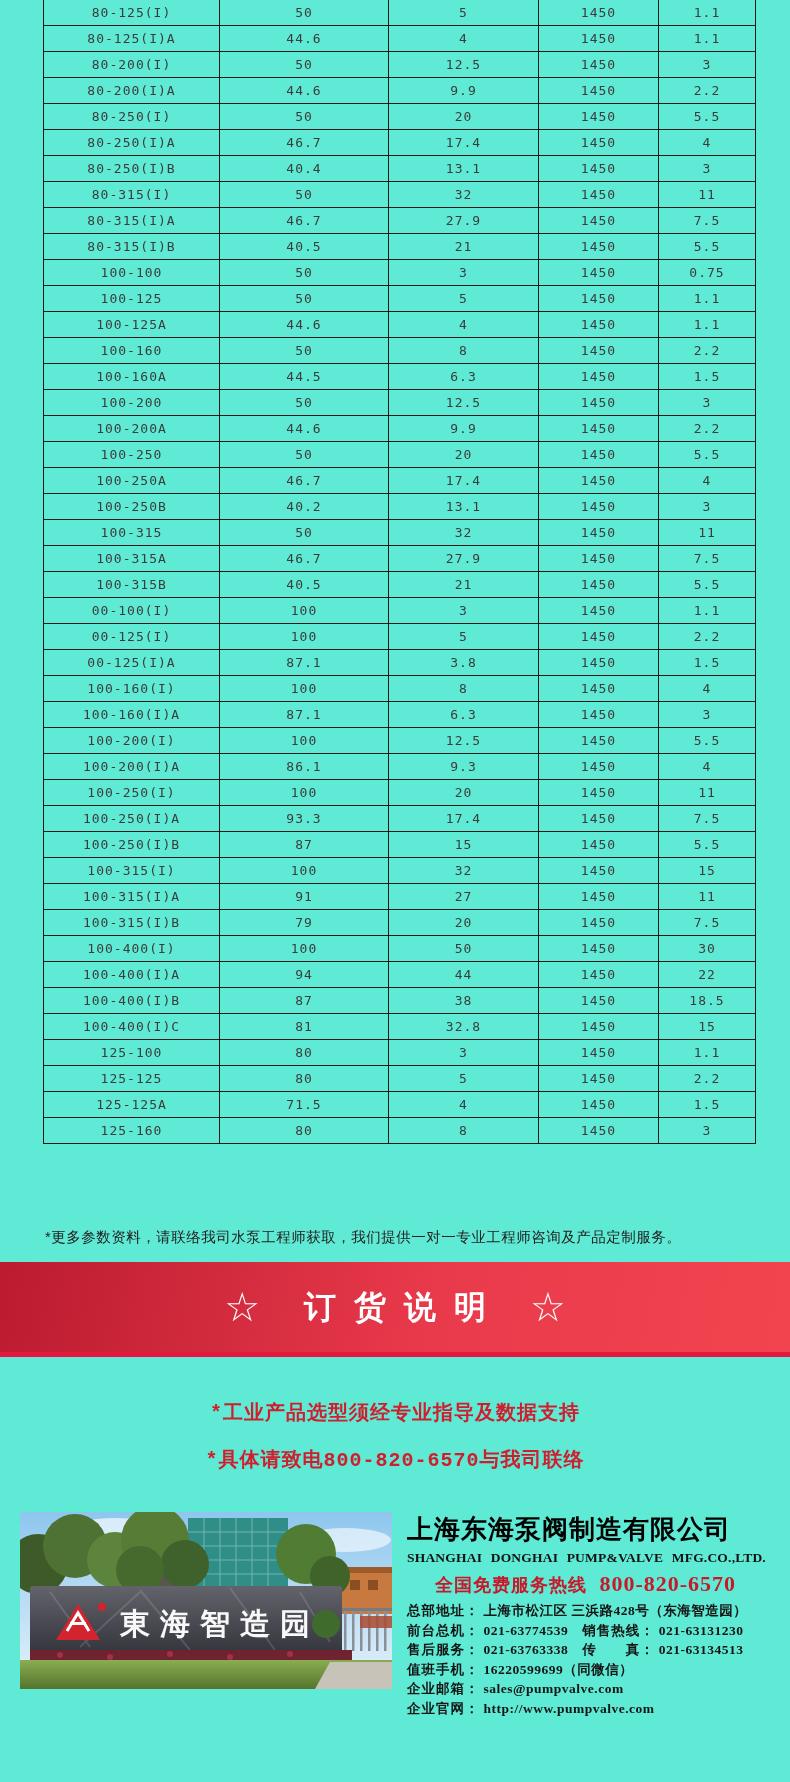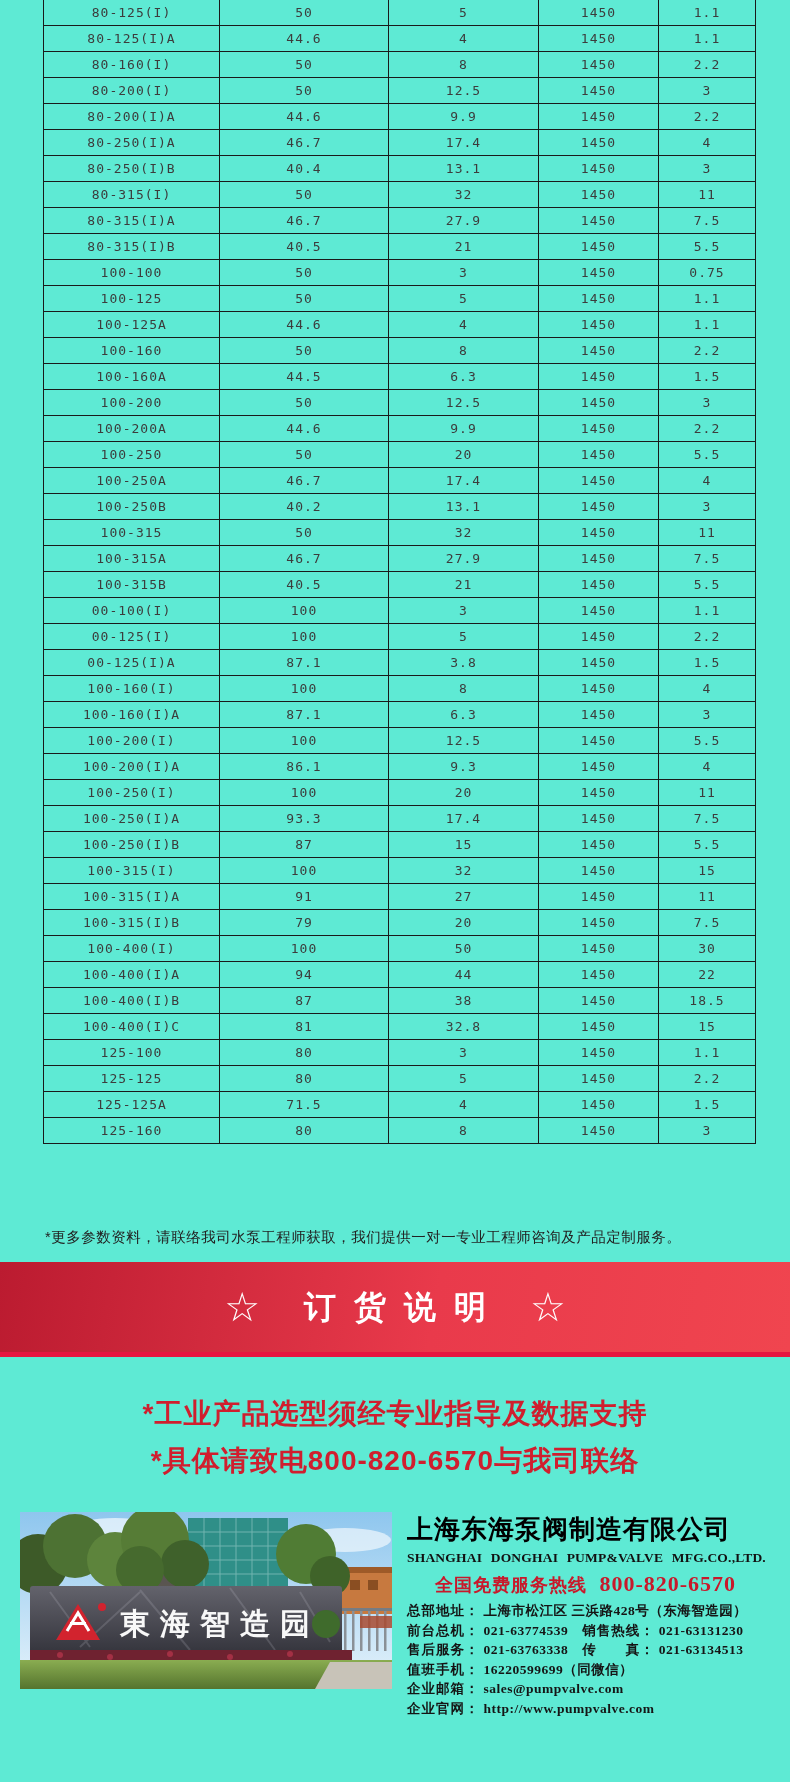--- a/index.html
+++ b/index.html
@@ -20,21 +20,21 @@
   
   .banner{position:absolute;top:1262px;left:0;width:790px;height:90px;
         background:linear-gradient(100deg,#bb1b30 0%,#e93a4b 55%,#f0454f 100%);
         border-bottom:5px solid #e61640;
         display:flex;align-items:center;justify-content:center;gap:26px;color:#ffffff;}
   .banner-title{font-size:32px;font-weight:bold;letter-spacing:18px;text-indent:18px;line-height:1;}
   .banner .star{font-size:40px;line-height:1;font-weight:normal;}
 
   
   .warnings{position:absolute;top:1390px;left:0;width:790px;text-align:center;}
-  .warning-line{font-family:Liberation Sans, sans-serif;font-weight:bold;font-size:28px;line-height:47px;
+  .warning-line{font-family:Liberation Mono, monospace;font-weight:bold;font-size:20px;line-height:47px;
         color:#d01e2e;letter-spacing:1px;}
 
   
   .company-section{position:absolute;top:1512px;left:20px;width:752px;display:flex;gap:15px;}
   .factory-photo{width:372px;height:177px;flex:0 0 auto;overflow:hidden;}
   .company-info{width:365px;padding-top:2px;}
   .company-name-cn{font-size:26px;font-weight:900;color:#000;letter-spacing:1px;line-height:30px;}
   .company-name-en{font-family:"Liberation Serif",serif;font-weight:bold;font-size:13.5px;color:#111;
         word-spacing:5px;letter-spacing:0.2px;margin-top:6px;}
   .hotline{margin-top:5px;color:#c8192b;white-space:nowrap;}
@@ -69,39 +69,39 @@
           <td>1.1</td>
         </tr>
         <tr>
           <td>80-125(I)A</td>
           <td>44.6</td>
           <td>4</td>
           <td>1450</td>
           <td>1.1</td>
         </tr>
         <tr>
-          <td>80-160(I)</td>
-          <td>50</td>
-          <td>8</td>
-          <td>1450</td>
-          <td>2.2</td>
-        </tr>
-        <tr>
           <td>80-200(I)</td>
           <td>50</td>
           <td>12.5</td>
           <td>1450</td>
           <td>3</td>
         </tr>
         <tr>
           <td>80-200(I)A</td>
           <td>44.6</td>
           <td>9.9</td>
           <td>1450</td>
           <td>2.2</td>
+        </tr>
+        <tr>
+          <td>80-250(I)</td>
+          <td>50</td>
+          <td>20</td>
+          <td>1450</td>
+          <td>5.5</td>
         </tr>
         <tr>
           <td>80-250(I)A</td>
           <td>46.7</td>
           <td>17.4</td>
           <td>1450</td>
           <td>4</td>
         </tr>
         <tr>
           <td>80-250(I)B</td>

